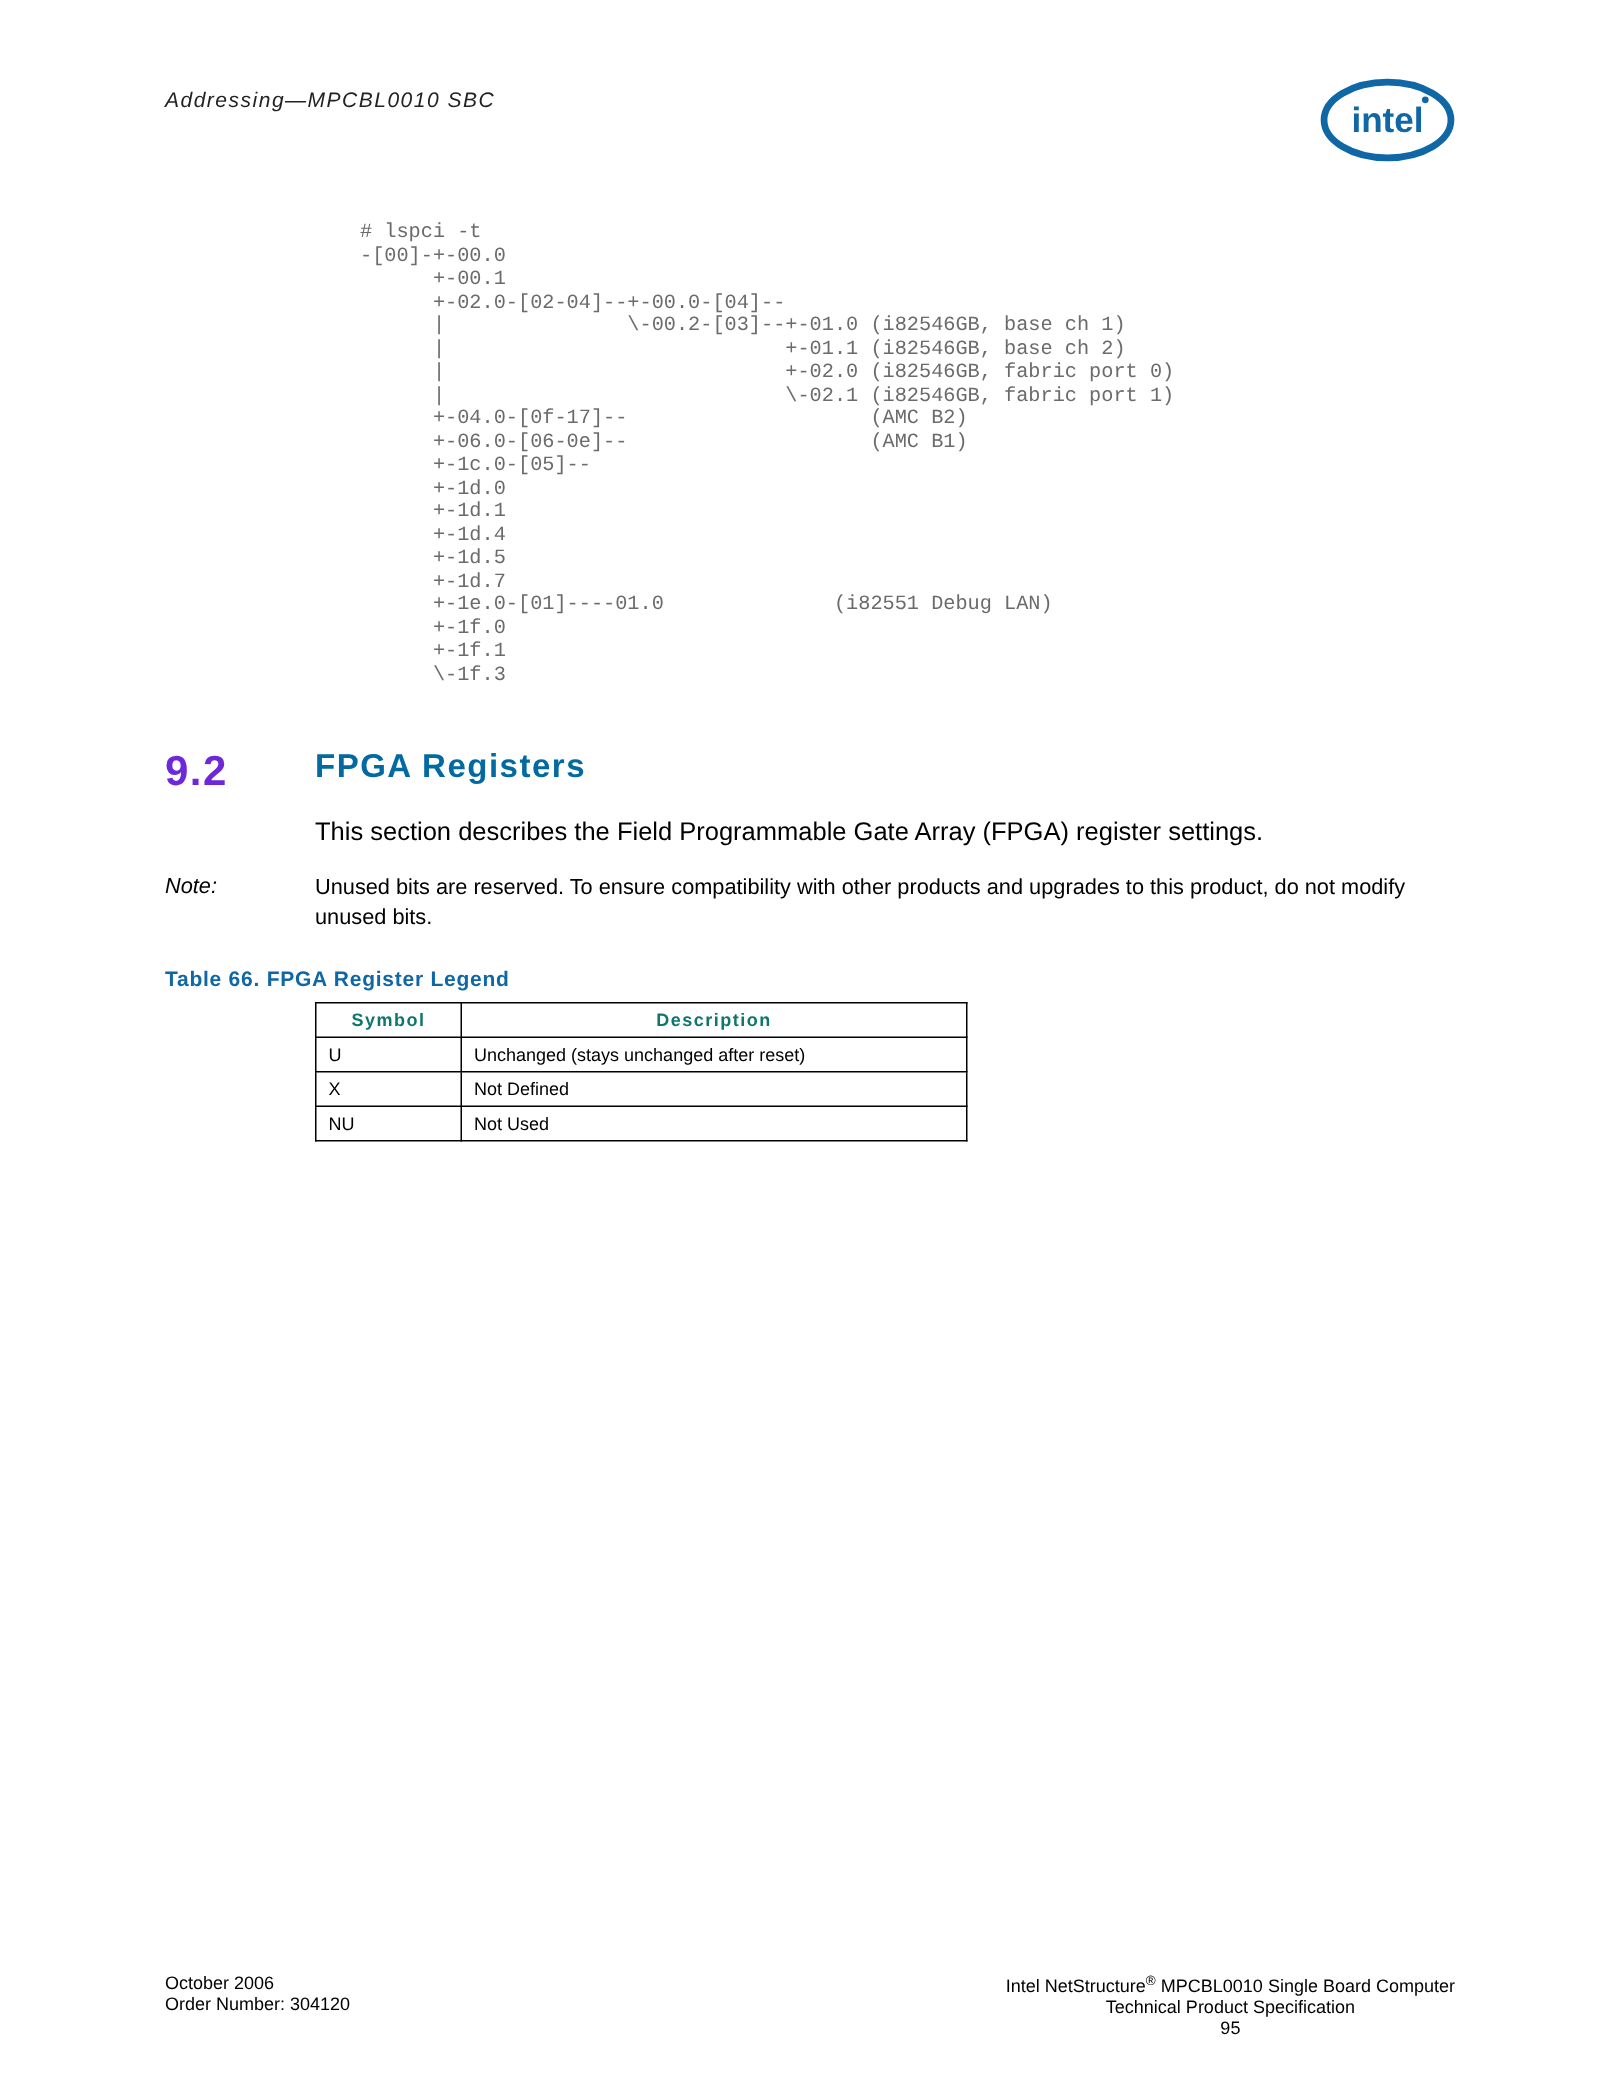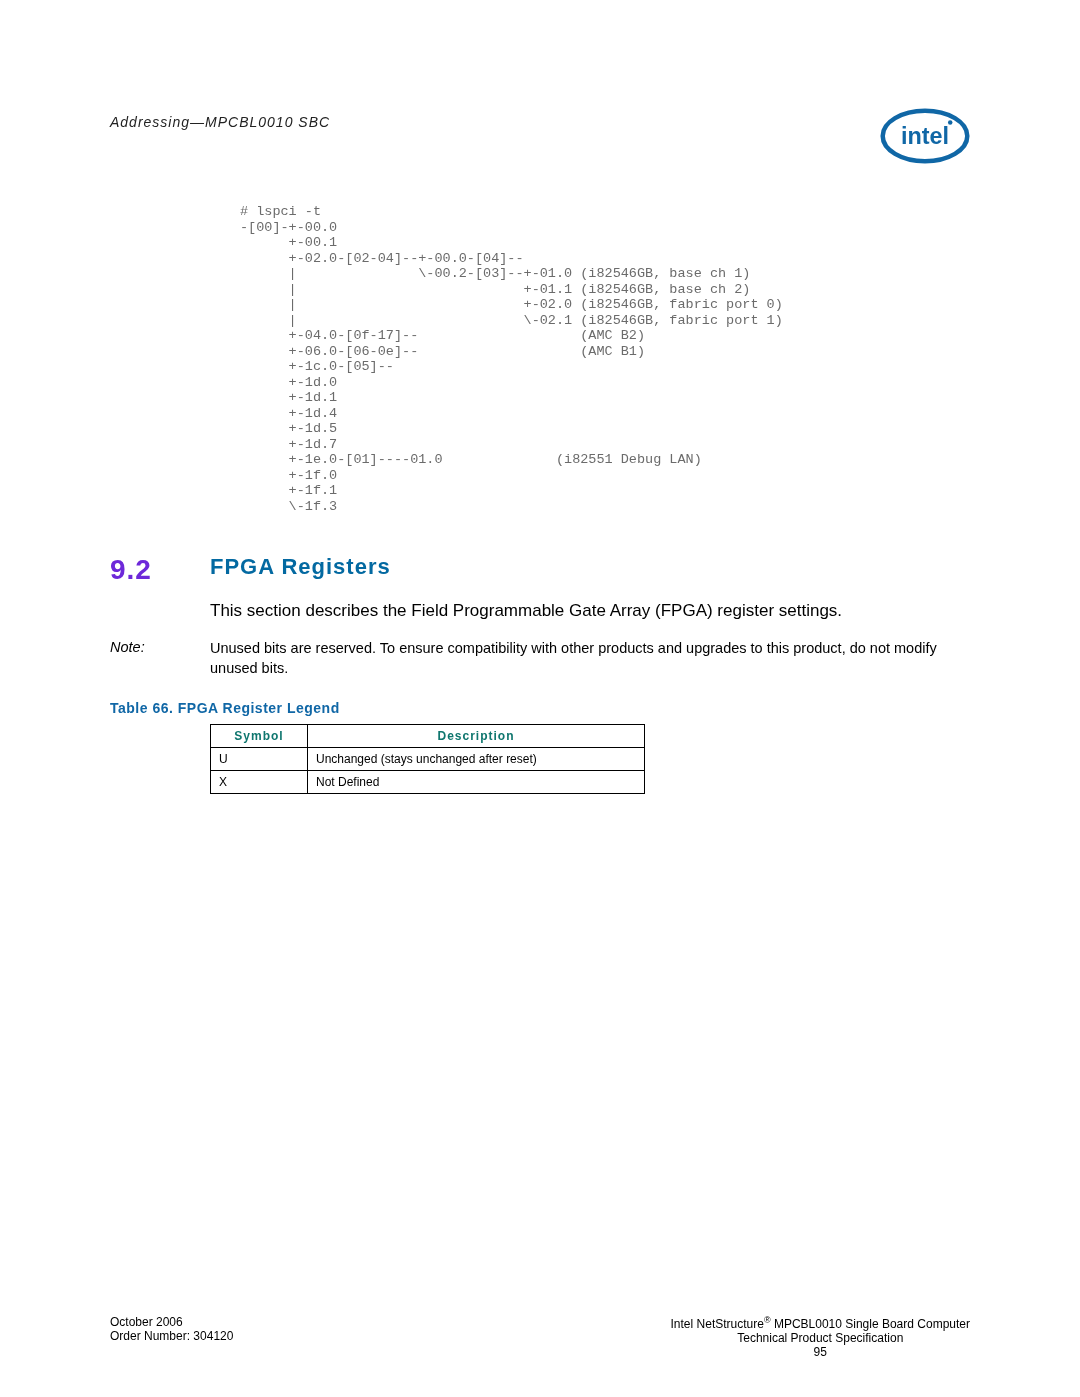--- a/index.html
+++ b/index.html
@@ -7,21 +7,21 @@
     padding: 0;
     background: #ffffff;
     font-family: Arial, Helvetica, sans-serif;
     color: #000;
     width: 1080px;
     height: 1397px;
     position: relative;
     box-sizing: border-box;
   }
   .page {
-    padding: 108px 110px 60px 110px;
+    padding: 52px 110px 60px 110px;
     box-sizing: border-box;
     height: 100%;
     position: relative;
   }
   .header-row {
     display: flex;
     justify-content: space-between;
     align-items: flex-start;
     margin-bottom: 40px;
   }
@@ -187,20 +187,24 @@
     </thead>
     <tbody>
       <tr>
         <td>U</td>
         <td>Unchanged (stays unchanged after reset)</td>
       </tr>
       <tr>
         <td>X</td>
         <td>Not Defined</td>
       </tr>
+      <tr>
+        <td>NU</td>
+        <td>Not Used</td>
+      </tr>
     </tbody>
   </table>
 
   <div class="footer">
     <div class="footer-left">
       <div>October 2006</div>
       <div>Order Number: 304120</div>
     </div>
     <div class="footer-right">
       <div><span>Intel NetStructure</span><span class="reg">®</span><span> MPCBL0010 Single Board Computer</span></div>

